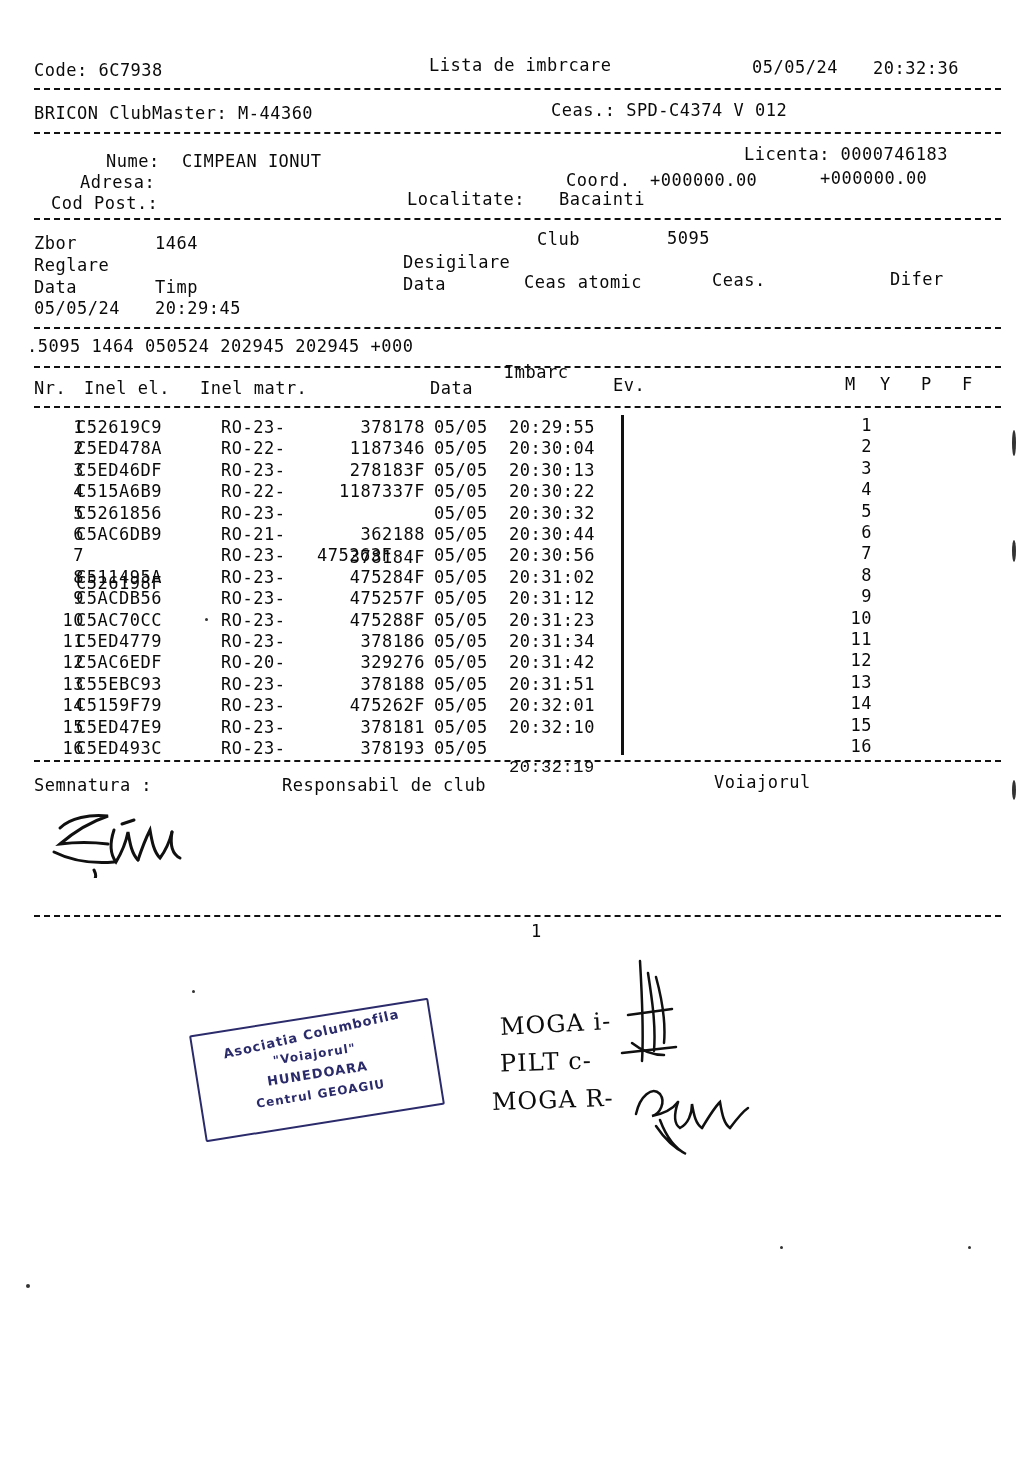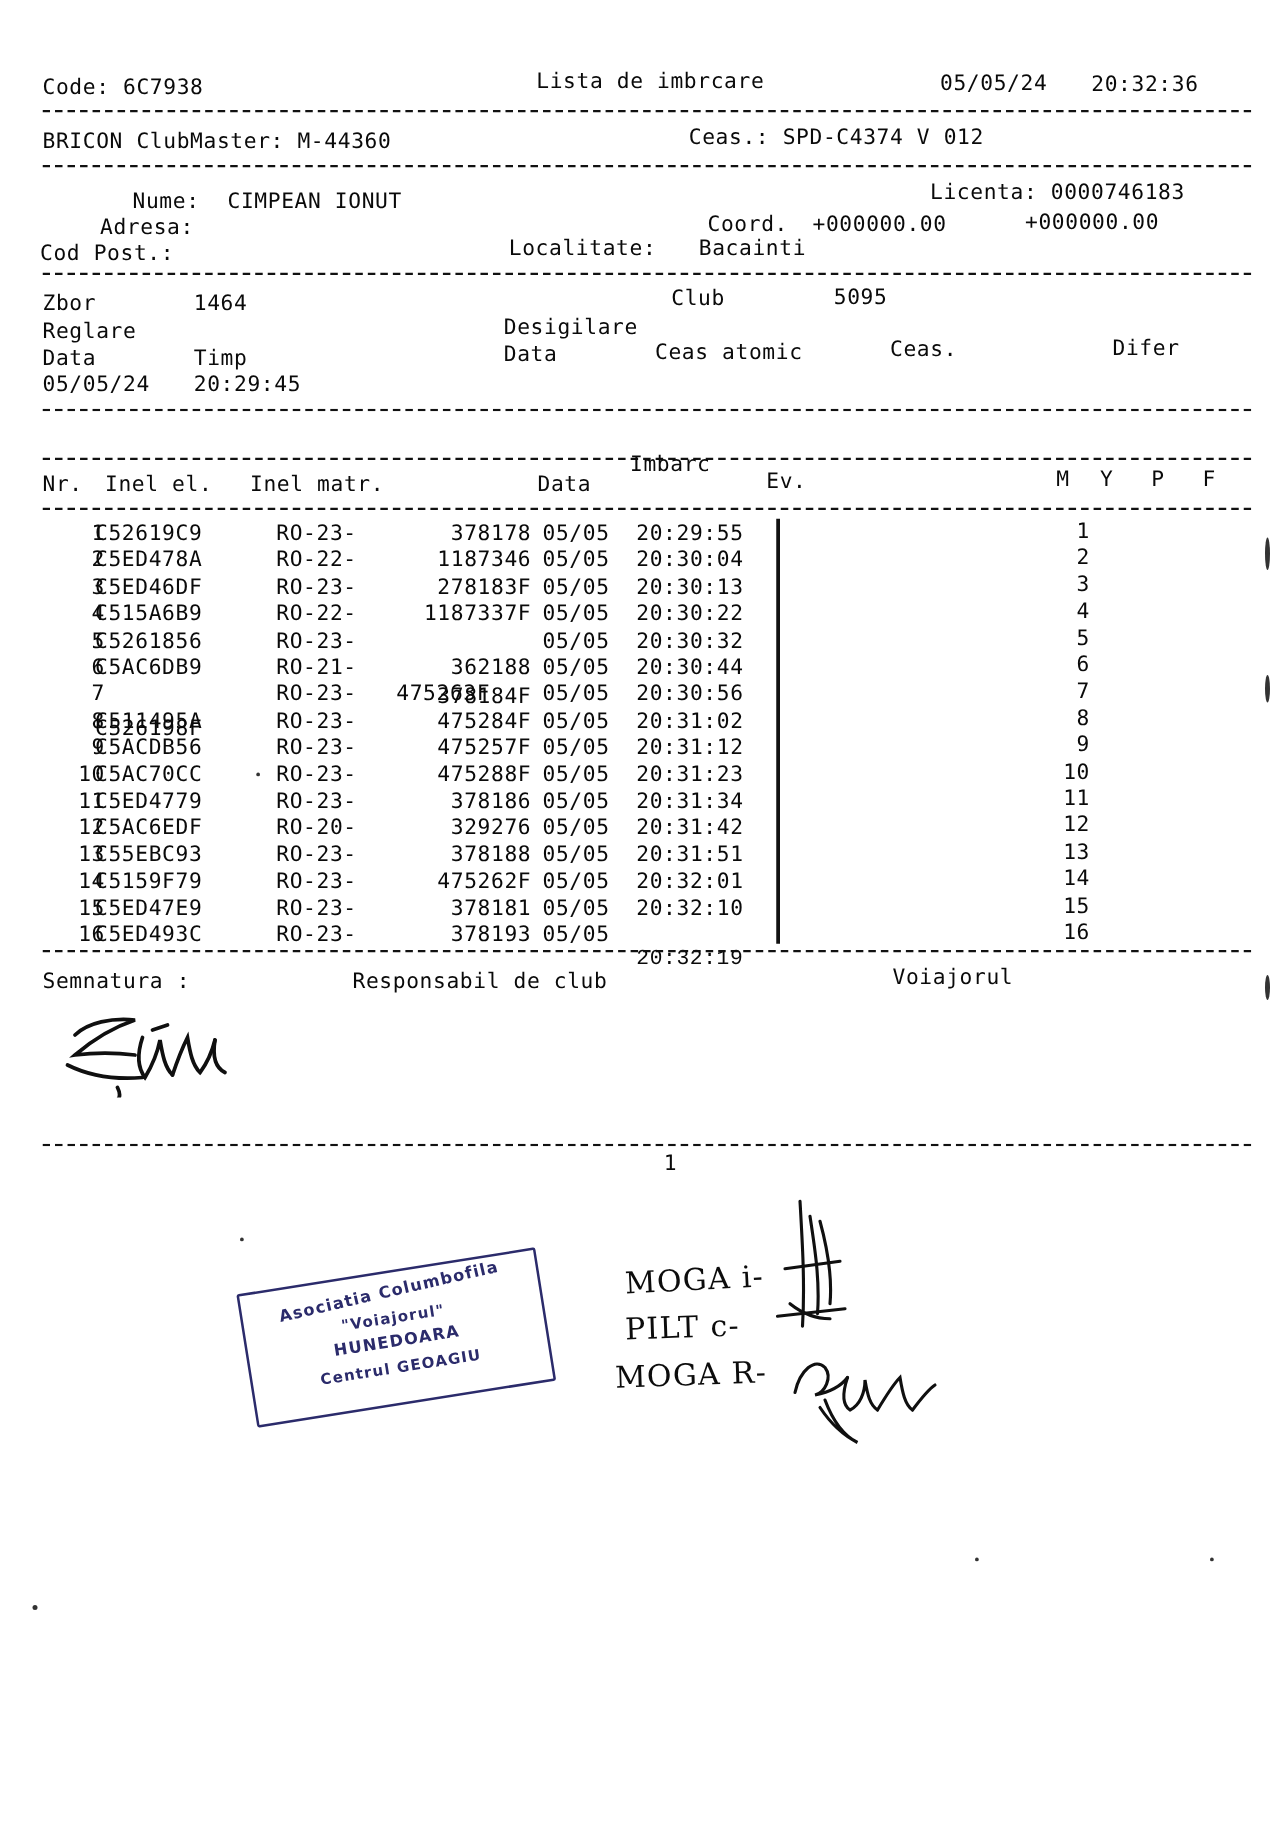--- a/index.html
+++ b/index.html
@@ -114,21 +114,21 @@
   <div class="t" style="left:744px; top:144px;">Licenta: 0000746183</div>
 
   <div class="t" style="left:106px; top:151px;">Nume:</div>
   <div class="t" style="left:182px; top:151px;">CIMPEAN IONUT</div>
 
   <div class="t" style="left:80px; top:172px;">Adresa:</div>
   <div class="t" style="left:566px; top:170px;">Coord.</div>
   <div class="t" style="left:650px; top:170px;">+000000.00</div>
   <div class="t" style="left:820px; top:168px;">+000000.00</div>
 
-  <div class="t" style="left:32px; top:193px;">Cod Post.:</div>
+  <div class="t" style="left:51px; top:193px;">Cod Post.:</div>
   <div class="t" style="left:407px; top:189px;">Localitate:</div>
   <div class="t" style="left:559px; top:189px;">Bacainti</div>
 
   <div class="dash-line" style="top:218px;"></div>
 
   <div class="t" style="left:34px; top:233px;">Zbor</div>
   <div class="t" style="left:155px; top:233px;">1464</div>
   <div class="t" style="left:537px; top:229px;">Club</div>
   <div class="t" style="left:667px; top:228px;">5095</div>
 
@@ -140,20 +140,21 @@
   <div class="t" style="left:403px; top:274px;">Data</div>
   <div class="t" style="left:524px; top:272px;">Ceas atomic</div>
   <div class="t" style="left:712px; top:270px;">Ceas.</div>
   <div class="t" style="left:890px; top:269px;">Difer</div>
 
   <div class="t" style="left:34px; top:298px;">05/05/24</div>
   <div class="t" style="left:155px; top:298px;">20:29:45</div>
 
   <div class="dash-line" style="top:327px;"></div>
 
+  <div class="t" style="left:27px; top:336px;">.5095 1464 050524 202945 202945 +000</div>
 
   <div class="dash-line" style="top:366px;"></div>
 
   <div class="t" style="left:34px; top:378px;">Nr.</div>
   <div class="t" style="left:84px; top:378px;">Inel el.</div>
   <div class="t" style="left:200px; top:378px;">Inel matr.</div>
   <div class="t" style="left:430px; top:378px;">Data</div>
   <div class="t" style="left:504px; top:362px;">Imbarc</div>
   <div class="t" style="left:613px; top:375px;">Ev.</div>
   <div class="t" style="left:845px; top:374px;">M</div>

